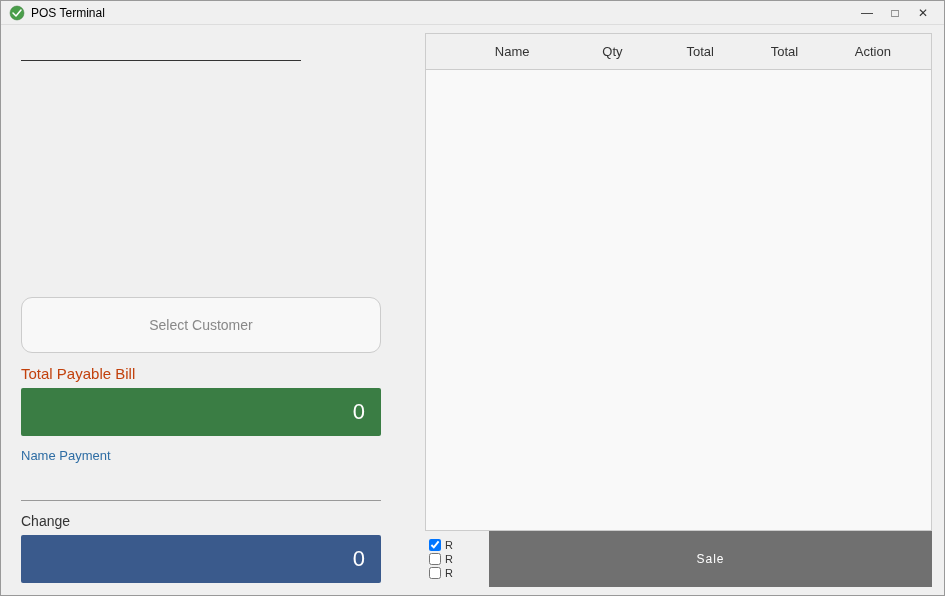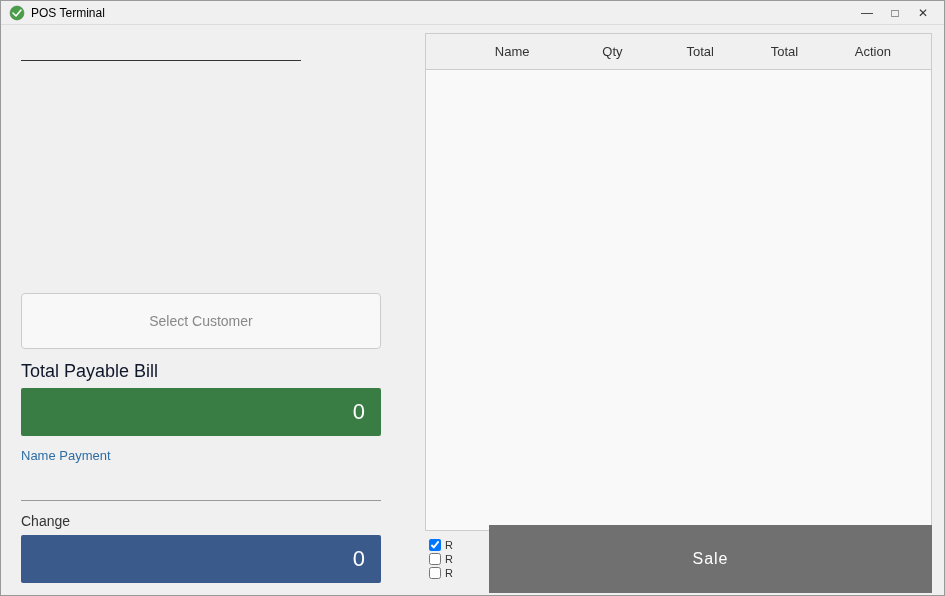--- a/index.html
+++ b/index.html
@@ -106,31 +106,31 @@
     .product-list-area {
       flex: 1;
       min-height: 160px;
     }
 
     .select-customer-btn {
       width: 360px;
       height: 56px;
       background: #f8f8f8;
       border: 1px solid #ccc;
-      border-radius: 4px;
+      border-radius: 11px;
       font-size: 14px;
       color: #888;
       cursor: pointer;
       margin-top: 8px;
       margin-bottom: 12px;
     }
 
     .label-text {
-      font-size: 18px;
-      color: #0f172a;
+      font-size: 15px;
+      color: #c2410c;
       font-weight: 500;
       margin-bottom: 6px;
     }
 
     .green-bar {
       width: 360px;
       height: 48px;
       background: #3a7d44;
       border-radius: 2px;
       display: flex;
@@ -251,25 +251,25 @@
     }
 
     .checkbox-row input[type="checkbox"] {
       width: 12px;
       height: 12px;
       cursor: pointer;
     }
 
     .sale-btn {
       flex: 1;
-      height: 68px;
+      height: 56px;
       background: #707070;
       border: none;
       color: white;
-      font-size: 16px;
+      font-size: 12px;
       cursor: pointer;
       letter-spacing: 1px;
     }
   </style>
 </head>
 <body>
 
 <div class="window">
 
   <div class="title-bar">

